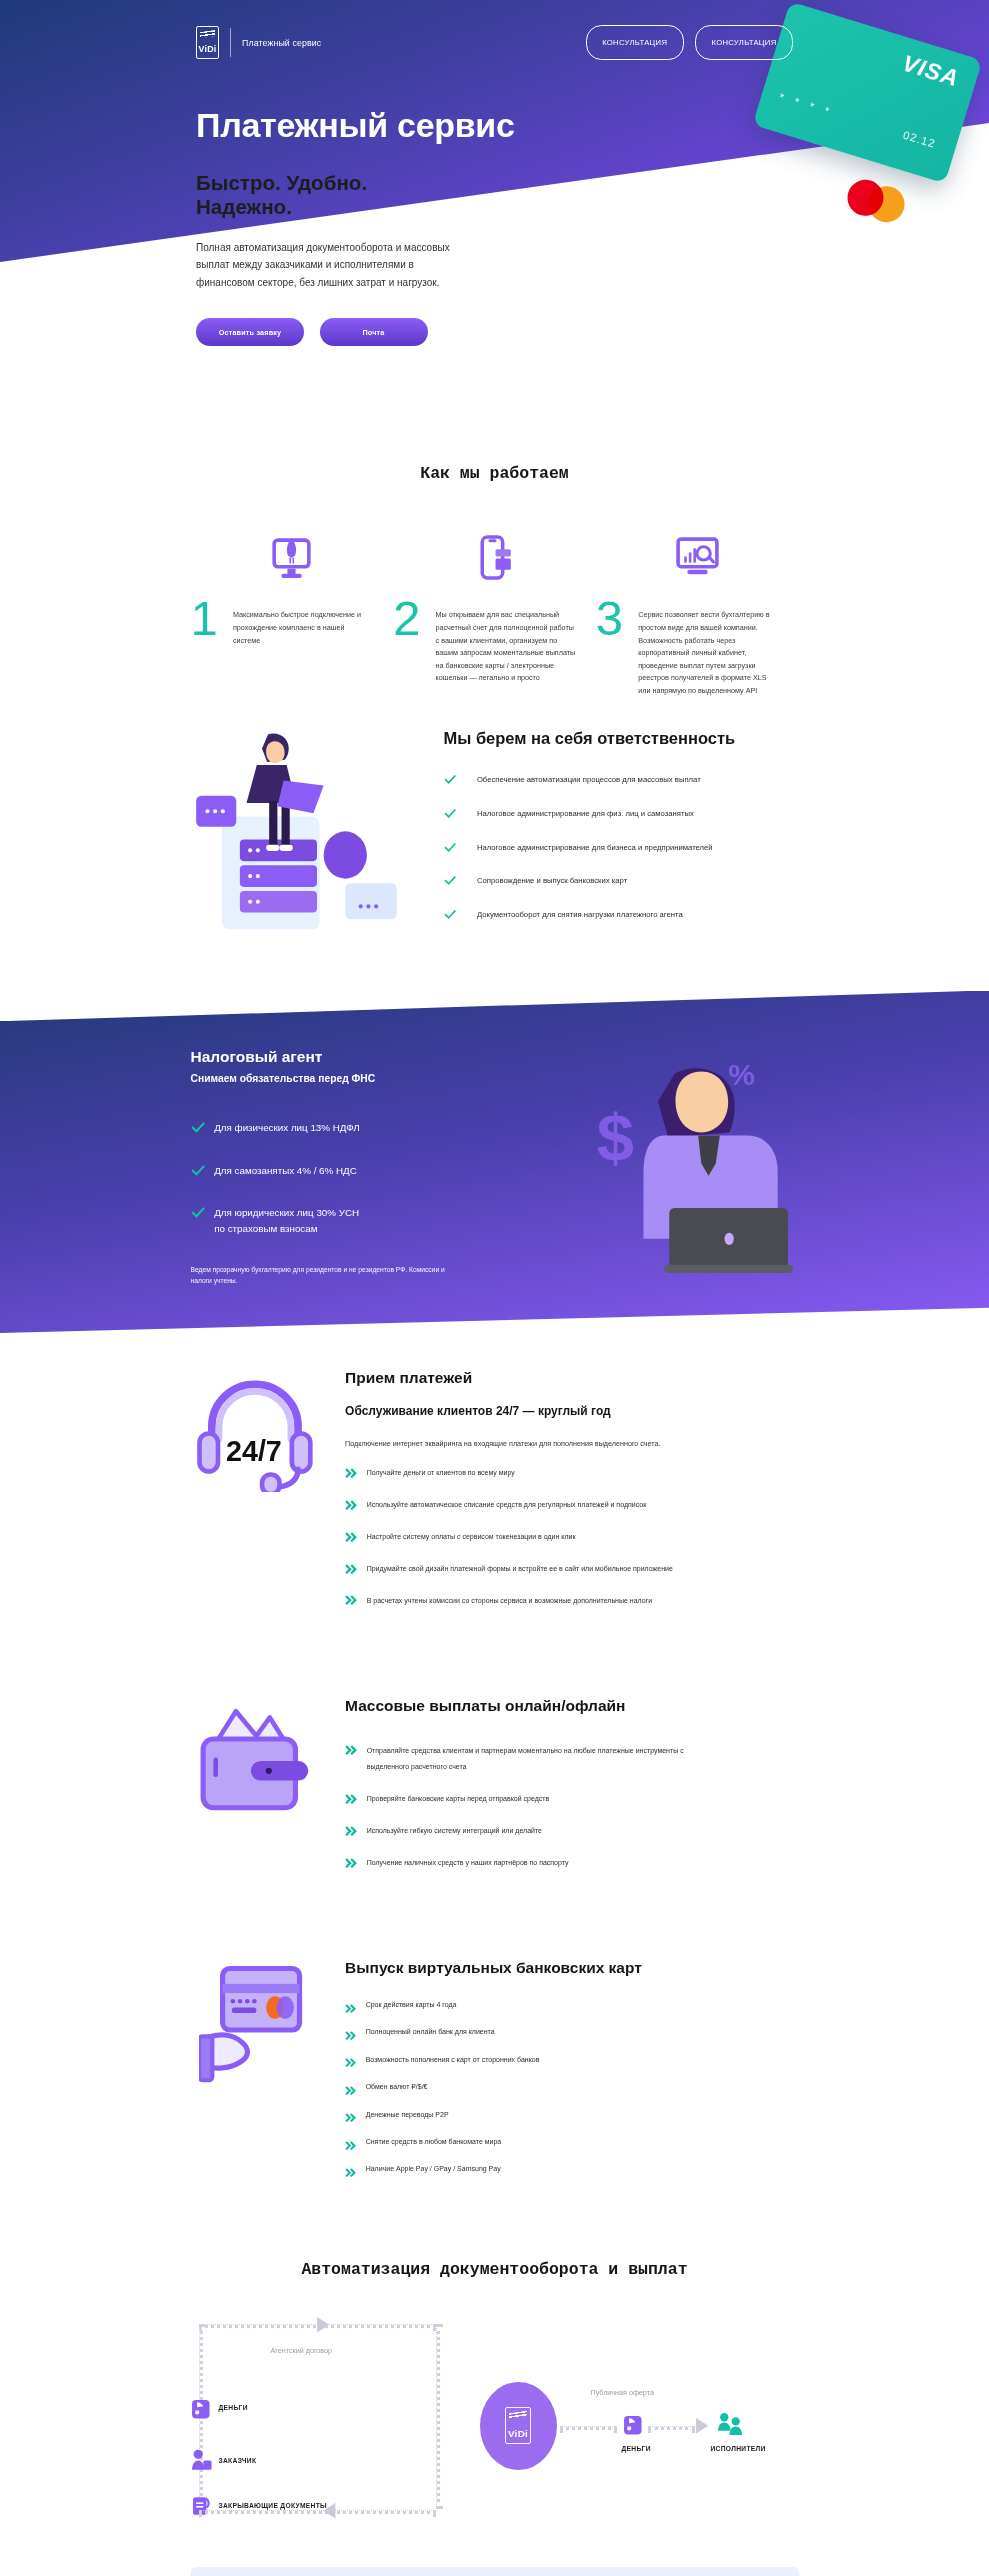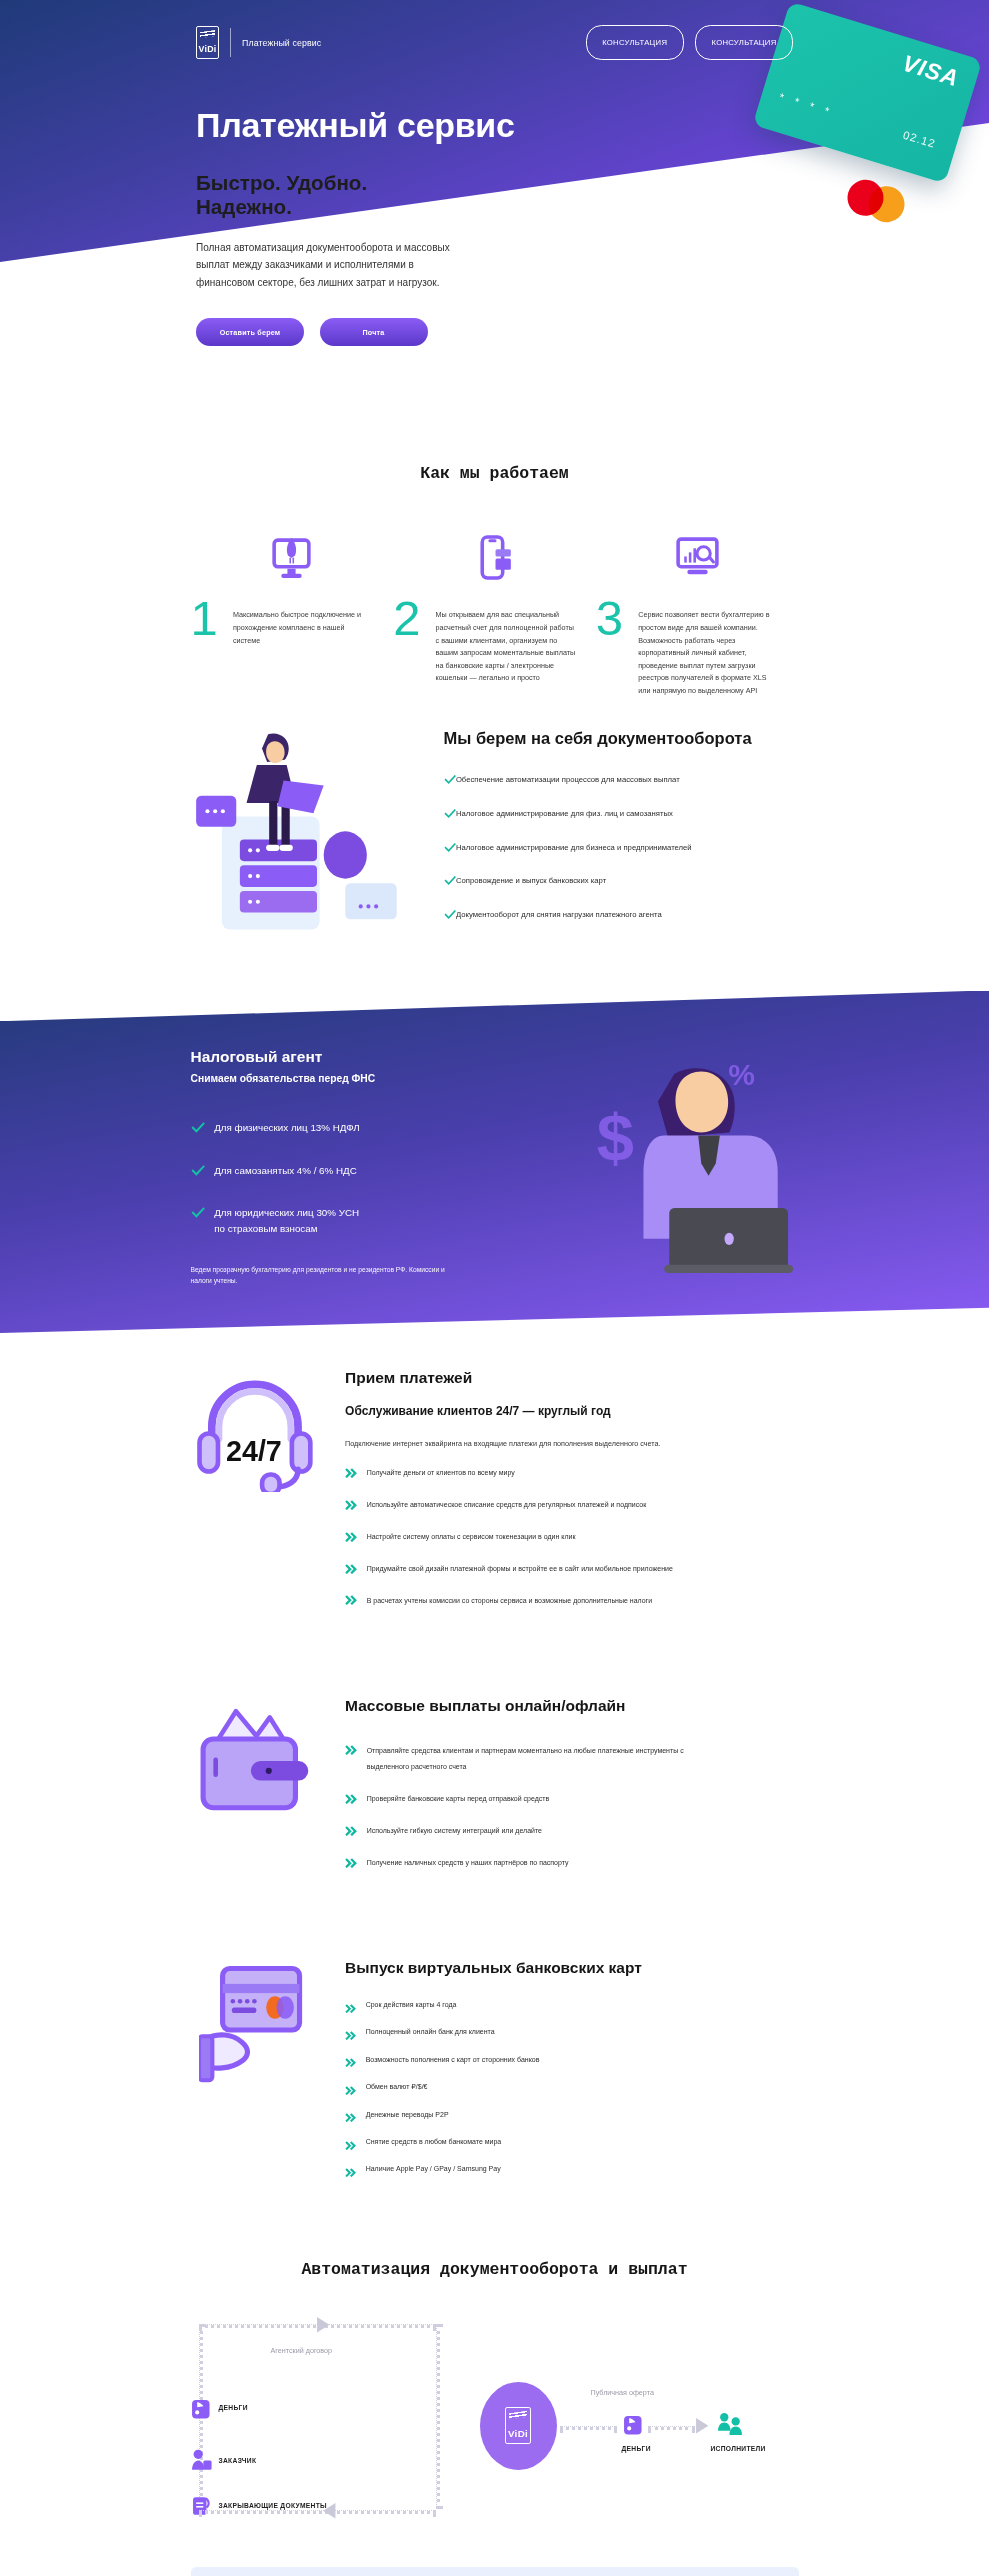--- a/index.html
+++ b/index.html
@@ -99,21 +99,21 @@
   .steps-grid { display: grid; grid-template-columns: repeat(3, 1fr); gap: 0; margin-top: 36px; }
   .step { display: flex; flex-direction: column; }
   .step-icon { height: 77px; display: flex; align-items: center; justify-content: center; }
   .step-row { display: flex; align-items: flex-start; gap: 13.4px; padding-right: 20.6px; }
   .step-num { font-size: 49px; line-height: .9; color: #1cc3ab; font-weight: 300; min-width: 29px; }
   .step-text { font-size: 7.2px; line-height: 1.75; color: #3a3a3a; padding-top: 13.4px; }
 
   
   .resp { padding: 15.5px 0 36px; display: grid; grid-template-columns: 222px 1fr; gap: 31px; align-items: center; }
   .resp-list { margin-top: 27px; }
-  .chk-item { display: flex; align-items: flex-start; gap: 0; margin-bottom: 23px; }
+  .chk-item { display: flex; align-items: flex-start; gap: 21px; margin-bottom: 23px; }
   .chk { flex: 0 0 auto; width: 12.4px; height: 9.3px; }
   .chk-item span { font-size: 7.7px; color: #2b2b2b; line-height: 1.4; }
 
   
   .illus { position: relative; width: 216px; height: 216px; }
 
   
   .tax {
     position: relative; margin-top: 10.3px;
     background: linear-gradient(170deg, #233a79 0%, #4b3fae 45%, #8b5cf6 100%);
@@ -203,21 +203,21 @@
       <div class="mc-logo">
         <i class="mc-red"></i>
           <i class="mc-yellow"></i>
       </div>
     </div>
 
     <div class="hero-body">
       <div class="hero-sub">Быстро. Удобно. Надежно.</div>
       <p class="hero-lead">Полная автоматизация документооборота и массовых выплат между заказчиками и исполнителями в финансовом секторе, без лишних затрат и нагрузок.</p>
       <div class="hero-cta">
-        <button class="btn-purple">Оставить берем</button>
+        <button class="btn-purple">Оставить заявку</button>
         <button class="btn-purple">Почта</button>
       </div>
     </div>
   </section>
 
   <section class="steps wrap">
     <h2 class="sec-title">Как мы работаем</h2>
     <div class="steps-grid">
 
       <div class="step">
@@ -299,21 +299,21 @@
         <path d="M146 44c0 14 8 22 18 22s18-8 18-20c0-14-9-22-19-22s-17 8-17 20z" fill="#f8cda2"></path>
         <path d="M128 70h58l18 74h-96z" fill="#3b2468"></path>
         <rect x="152" y="140" width="16" height="90" fill="#2b1b4d"></rect>
         <rect x="176" y="140" width="16" height="90" fill="#2b1b4d"></rect>
         <rect x="146" y="225" width="26" height="12" rx="6" fill="#fff"></rect>
         <rect x="172" y="225" width="26" height="12" rx="6" fill="#fff"></rect>
         <path d="M180 100l78 10-20 54-70-14z" fill="#8b5cf6"></path>
       </svg>
     </div>
     <div>
-      <h2 class="sec-title-left">Мы берем на себя документооборота</h2>
+      <h2 class="sec-title-left">Мы берем на себя ответственность</h2>
       <div class="resp-list">
         <div class="chk-item">
           <svg class="chk" viewBox="0 0 24 18">
               <path d="M2 8l7 7L22 1" stroke="#11b8a0" stroke-width="3.2" fill="none"></path>
             </svg>
           <span>Обеспечение автоматизации процессов для массовых выплат</span>
         </div>
         <div class="chk-item">
           <svg class="chk" viewBox="0 0 24 18">
               <path d="M2 8l7 7L22 1" stroke="#11b8a0" stroke-width="3.2" fill="none"></path>

